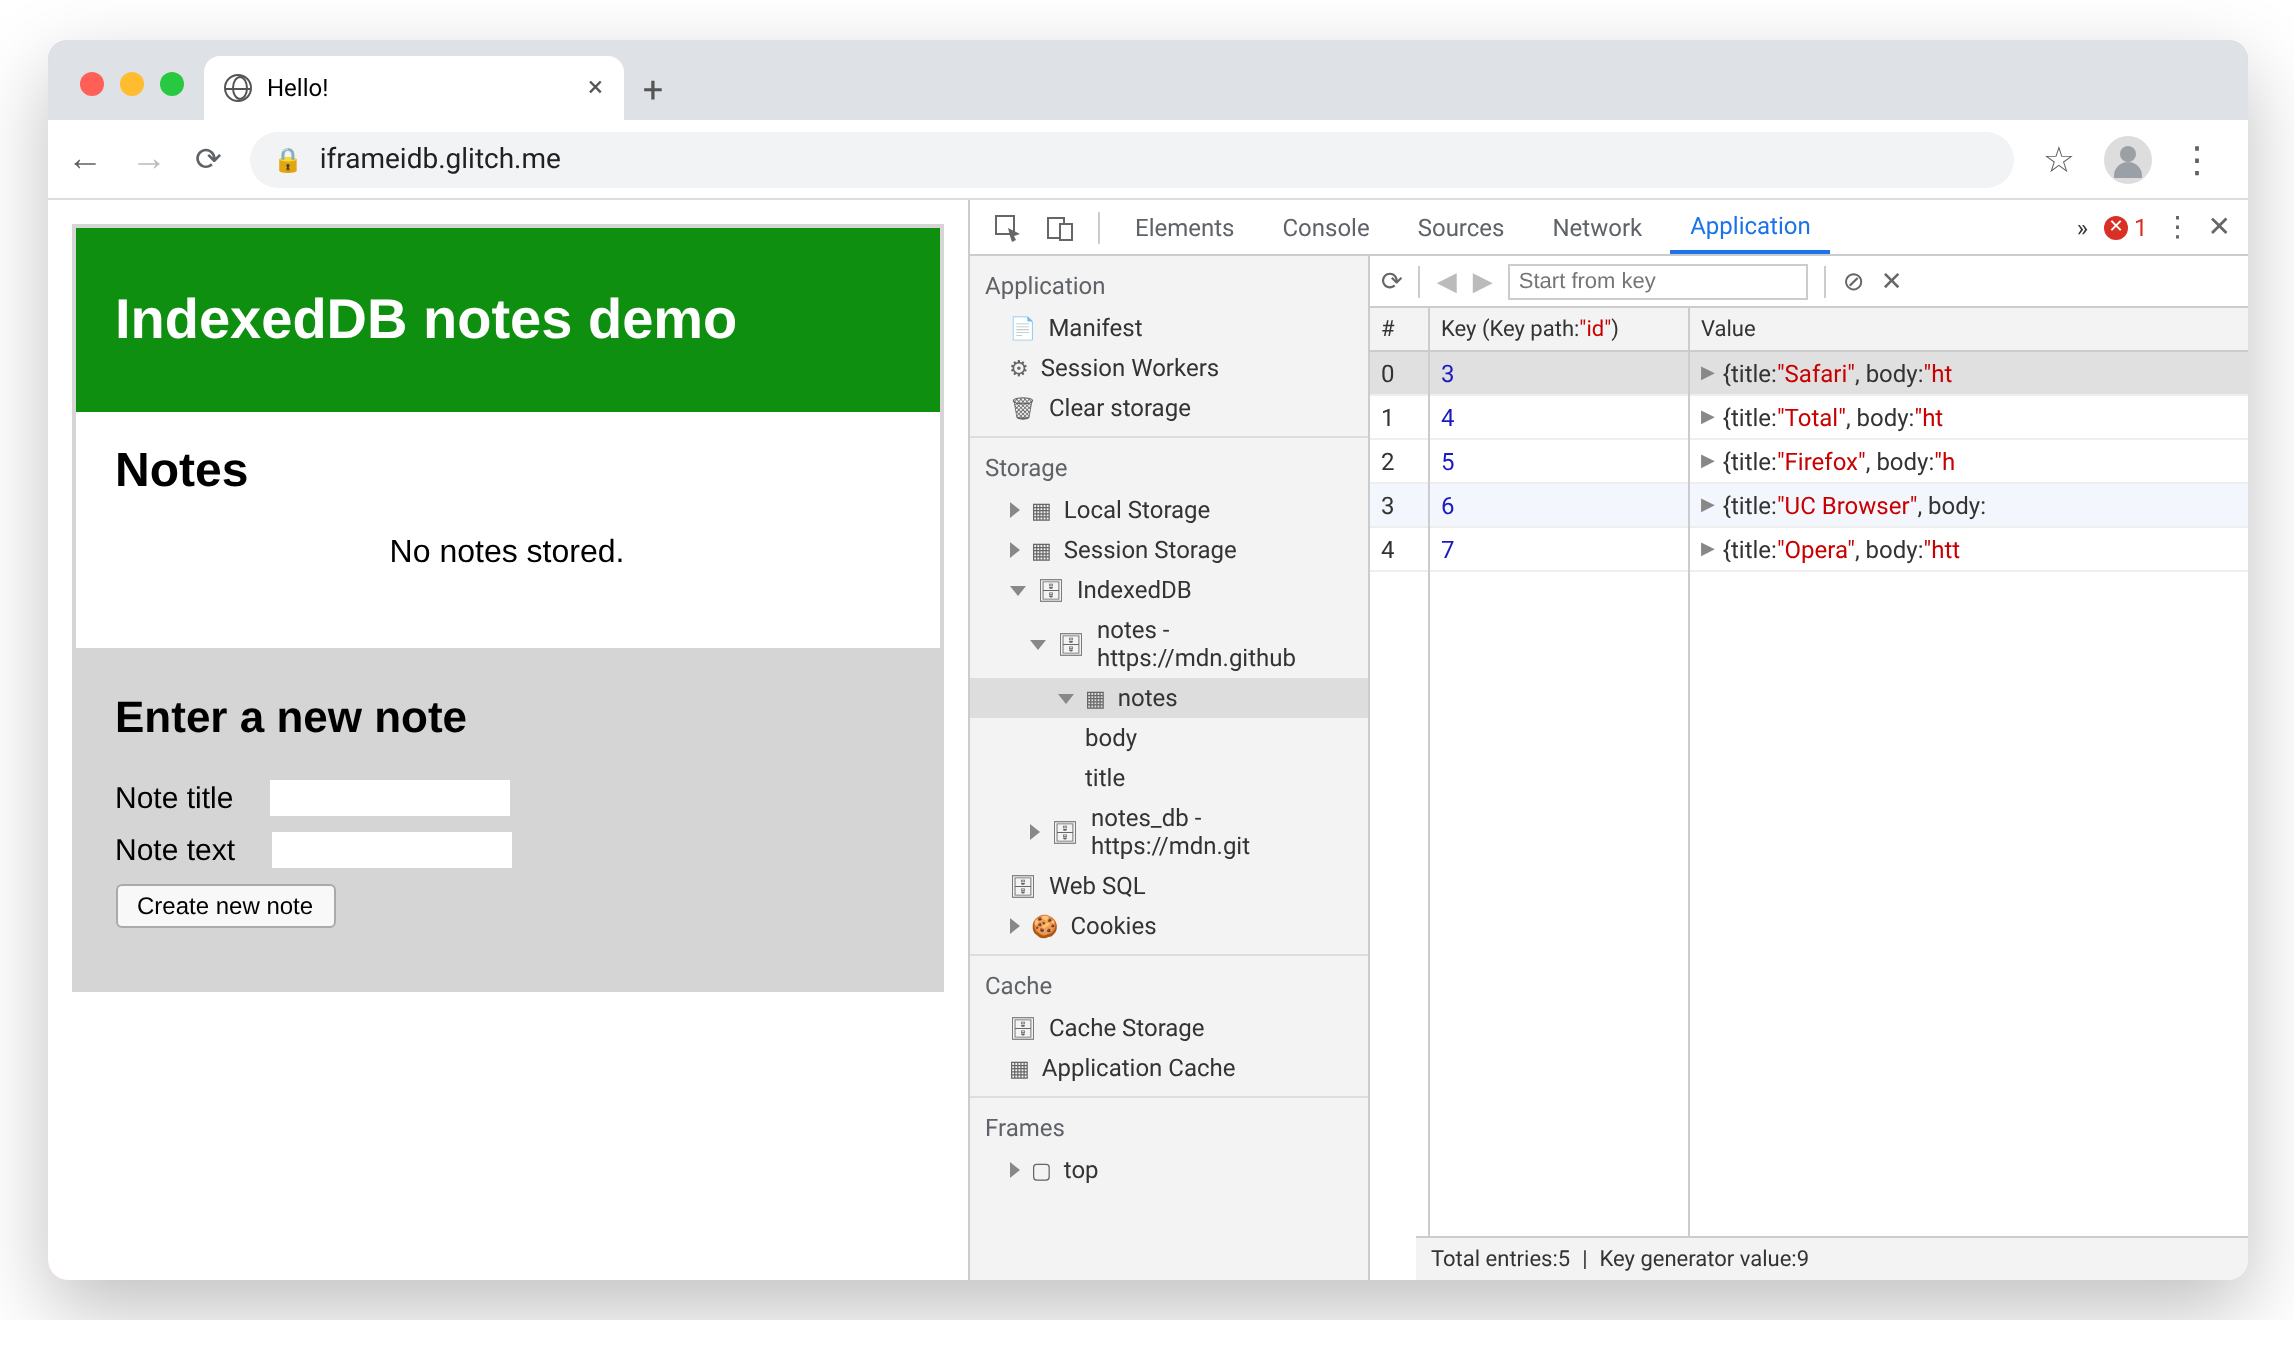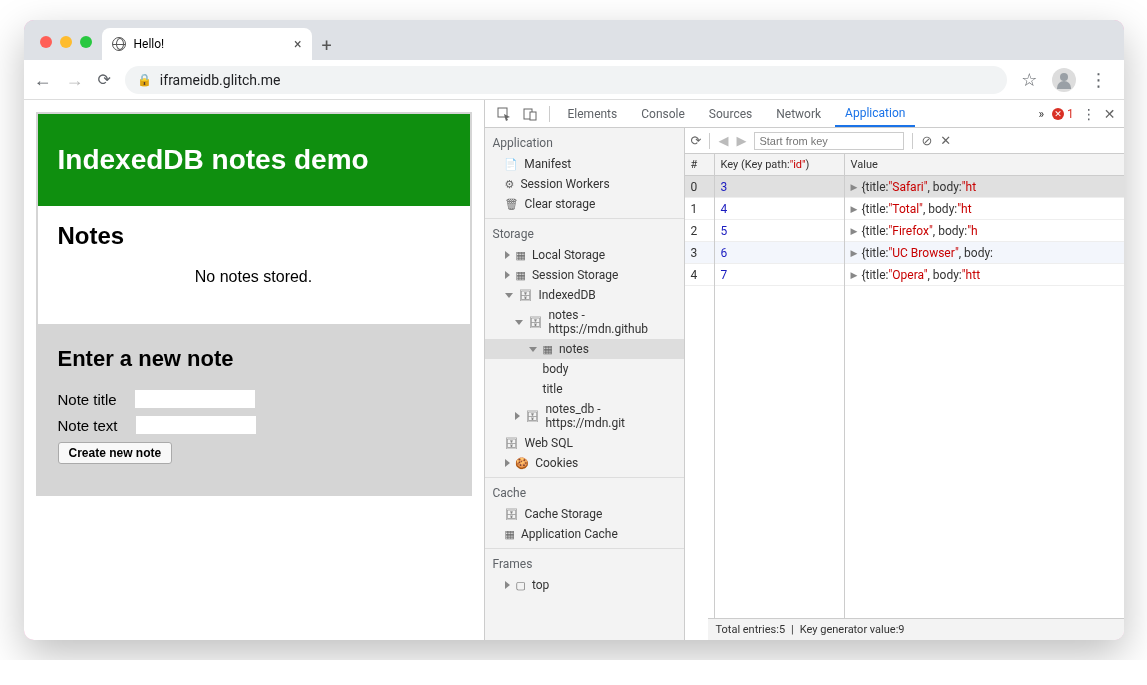--- a/index.html
+++ b/index.html
@@ -113,21 +113,21 @@
   font-weight:bold;
   font-family: Arial, sans-serif;
 }
 .page-body { padding:16px 20px; font-family: Arial, sans-serif; }
 .page-body h2 { font-size:24px; margin-bottom:12px; font-weight:bold; }
 .no-notes { text-align:center; font-size:16px; padding:6px 0 0 0; }
 .form-area { background:#d5d5d5; padding:22px 20px 30px 20px; margin-top:22px; font-family: Arial, sans-serif; }
 .form-area h2 { font-size:22px; margin-bottom:18px; font-weight:bold; }
 .form-row { display:flex; align-items:flex-end; gap:18px; margin-bottom:8px; font-size:15px; }
 .form-row input { width:120px; height:18px; border:1px solid #fff; background:#fff; }
-.create-btn { background:#f8f8f8; border:1px solid #aaa; border-radius:3px; padding:3px 10px; font-size:12px;font-weight:bold; }
+.create-btn { background:#f8f8f8; border:1px solid #aaa; border-radius:3px; padding:3px 10px; font-size:12px; }
 
 
 .devtools {
   flex:1;
   display:flex;
   flex-direction:column;
   border-left:1px solid #ccc;
   font-size:12px;
   color:#333;
   background:#fff;

